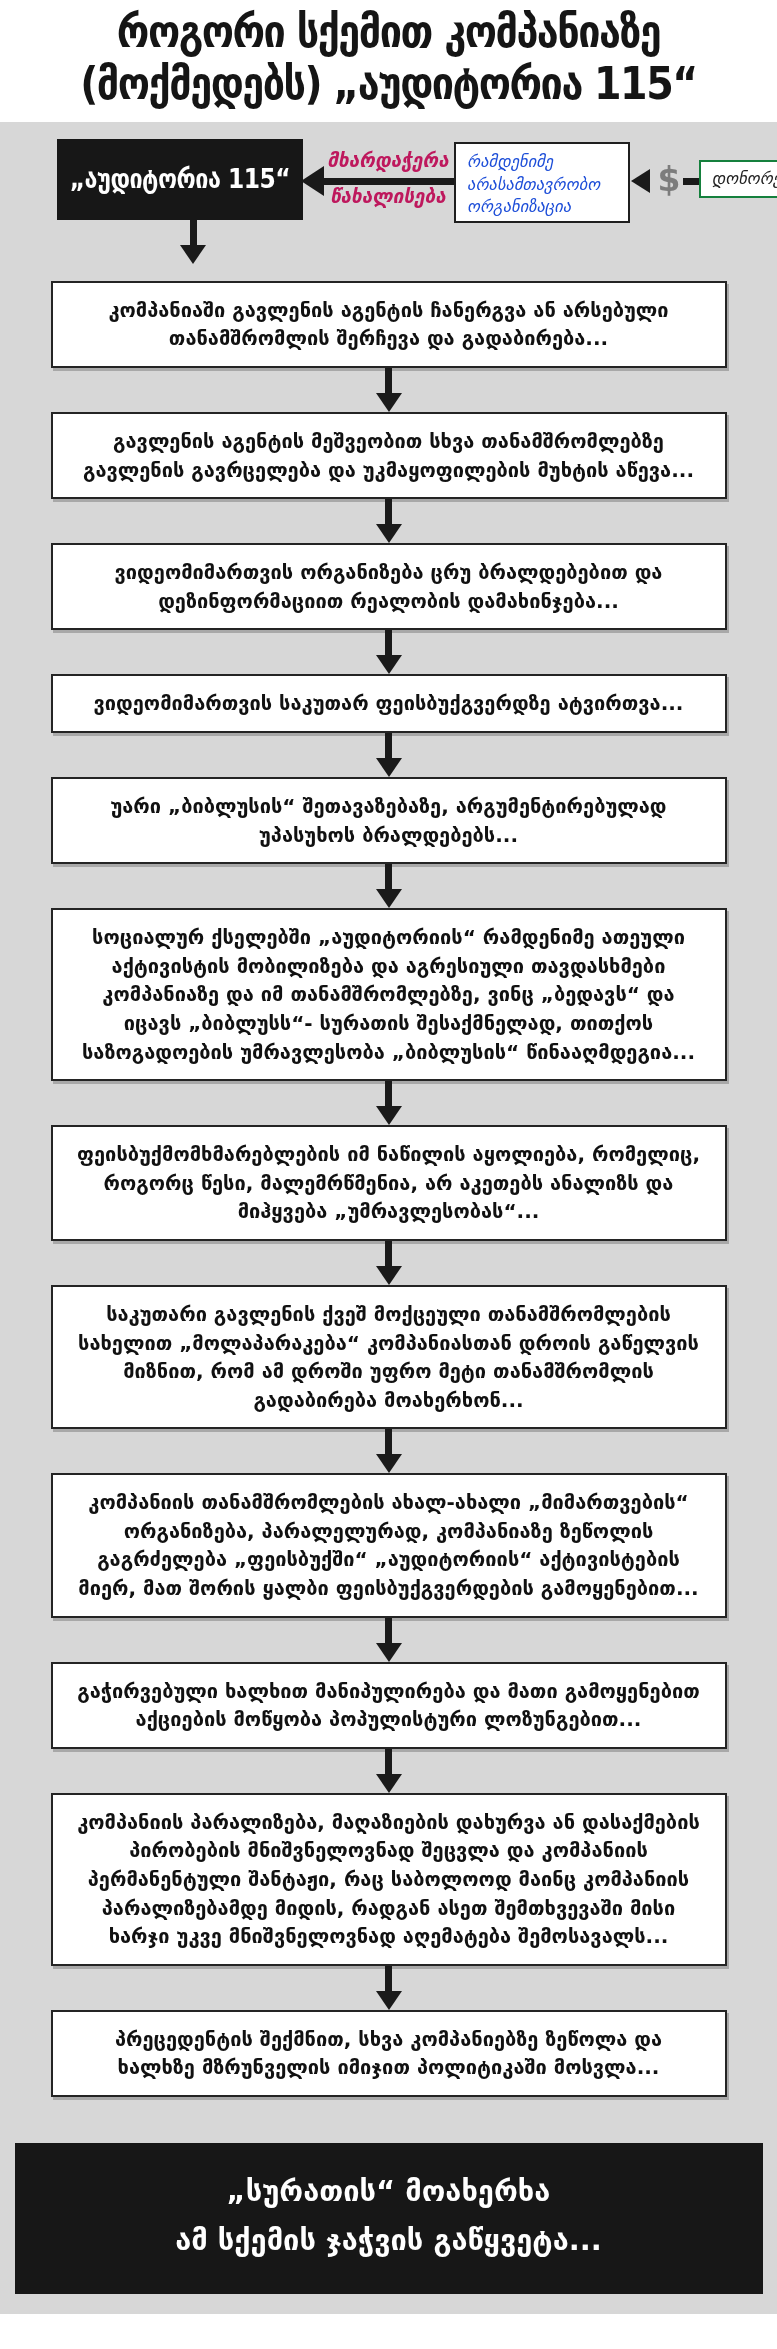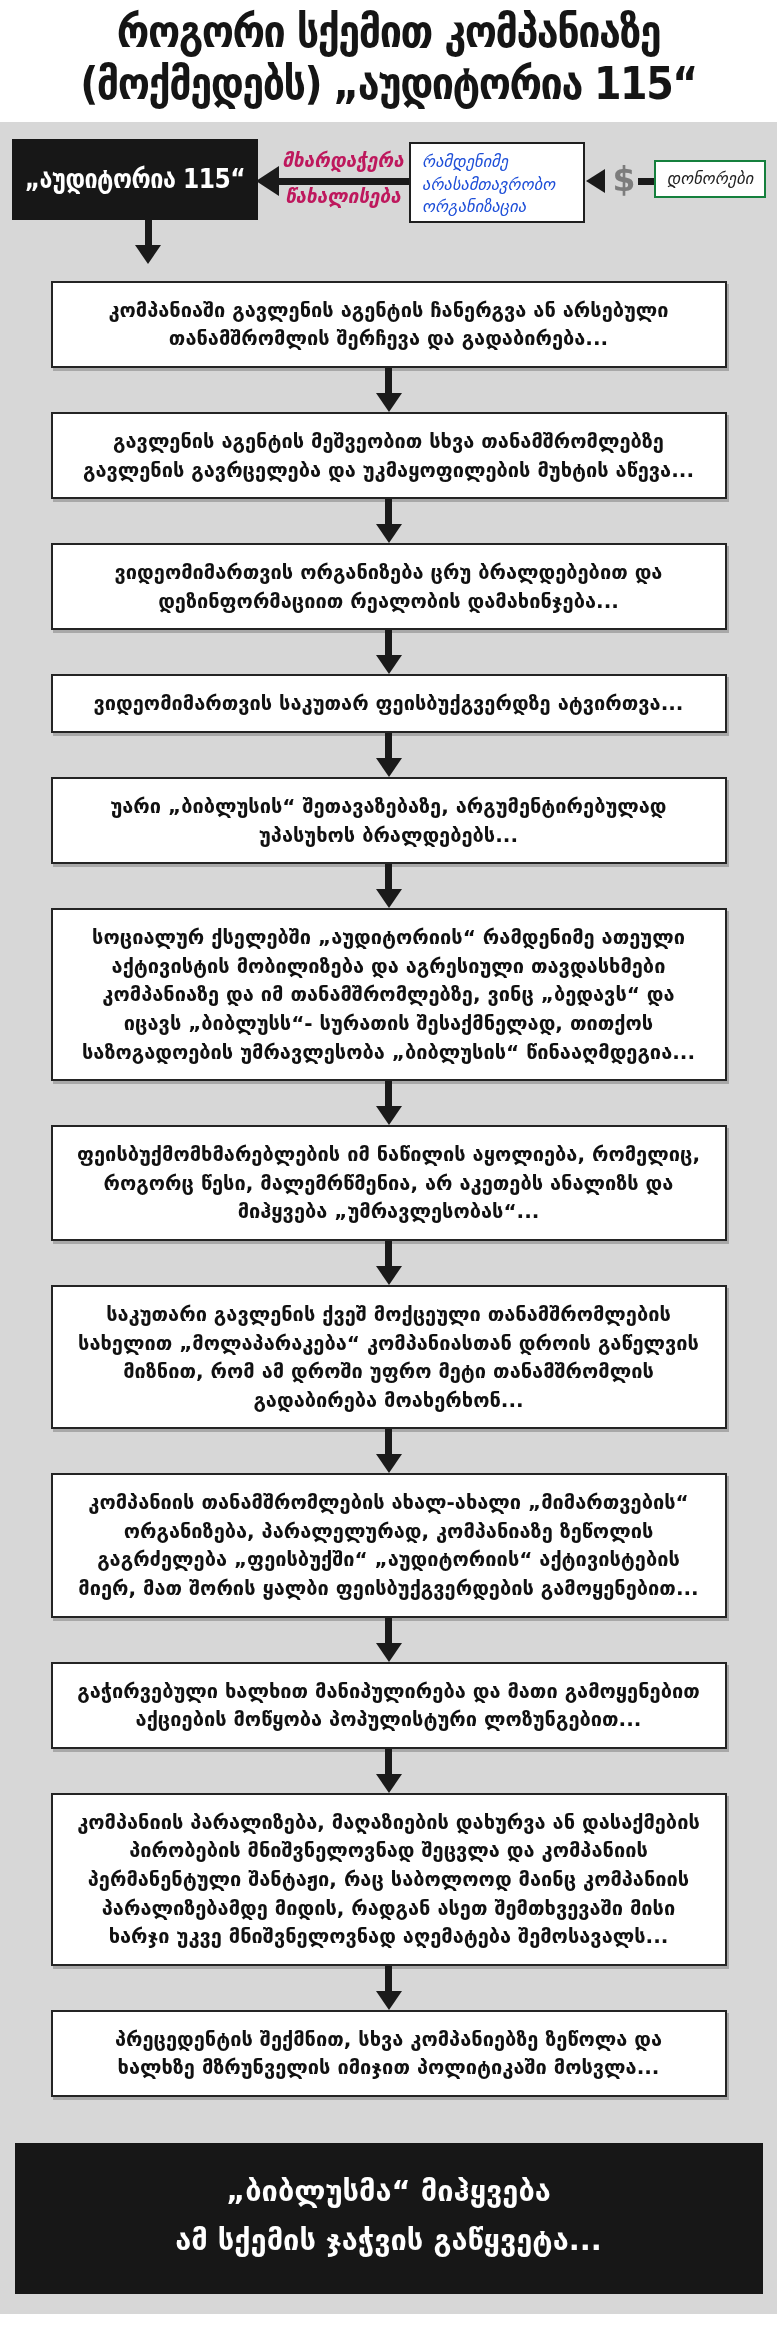--- a/index.html
+++ b/index.html
@@ -24,21 +24,21 @@
     white-space:nowrap;
   }
 
   
   .gray{
     background:#d7d7d7;
     padding-bottom:20px;
   }
 
   
-  .top-diagram{position:relative;height:142px;}
+  .top-diagram{position:relative;height:142px;margin-left:45px;}
   .actor-box{
     position:absolute;left:12px;top:17px;width:246px;height:81px;
     background:#171717;color:#ffffff;
     display:flex;align-items:center;justify-content:center;
     font-weight:bold;font-stretch:condensed;font-size:26px;letter-spacing:-0.5px;
   }
   .tp-label{
     position:absolute;left:278px;width:130px;text-align:center;
     font-weight:bold;font-style:italic;font-size:19px;color:#be185d;
   }
@@ -191,18 +191,18 @@
         </div>
       <div class="step">კომპანიის პარალიზება, მაღაზიების დახურვა ან დასაქმების პირობების მნიშვნელოვნად შეცვლა და კომპანიის პერმანენტული შანტაჟი, რაც საბოლოოდ მაინც კომპანიის პარალიზებამდე მიდის, რადგან ასეთ შემთხვევაში მისი ხარჯი უკვე მნიშვნელოვნად აღემატება შემოსავალს...</div>
       <div class="varrow">
           <div class="shaft"></div>
           <div class="head"></div>
         </div>
       <div class="step">პრეცედენტის შექმნით, სხვა კომპანიებზე ზეწოლა და ხალხზე მზრუნველის იმიჯით პოლიტიკაში მოსვლა...</div>
     </div>
 
     <div class="footer-box">
-      <div>„ბიბლუსმა“ მიჰყვება</div>
+      <div>„სურათის“ მოახერხა</div>
       <div>ამ სქემის ჯაჭვის გაწყვეტა...</div>
     </div>
 
   </div>
 </div>
 
 </body></html>

